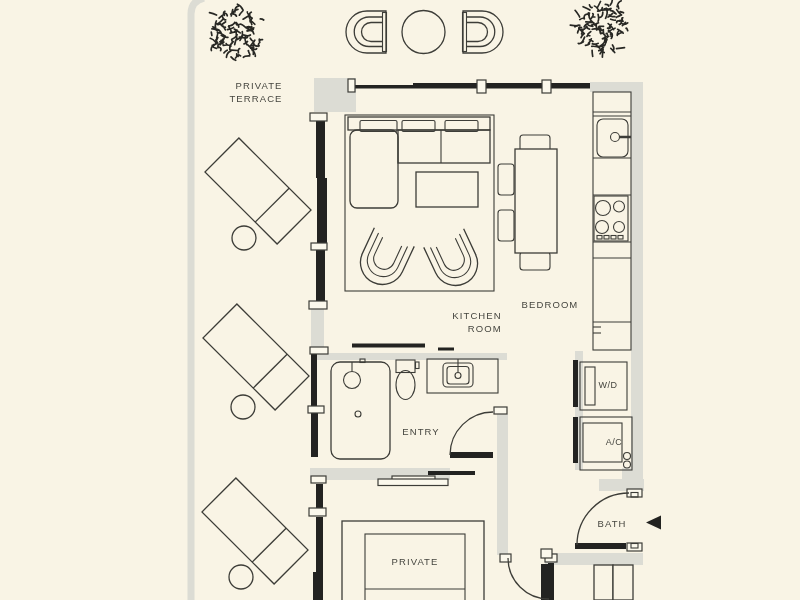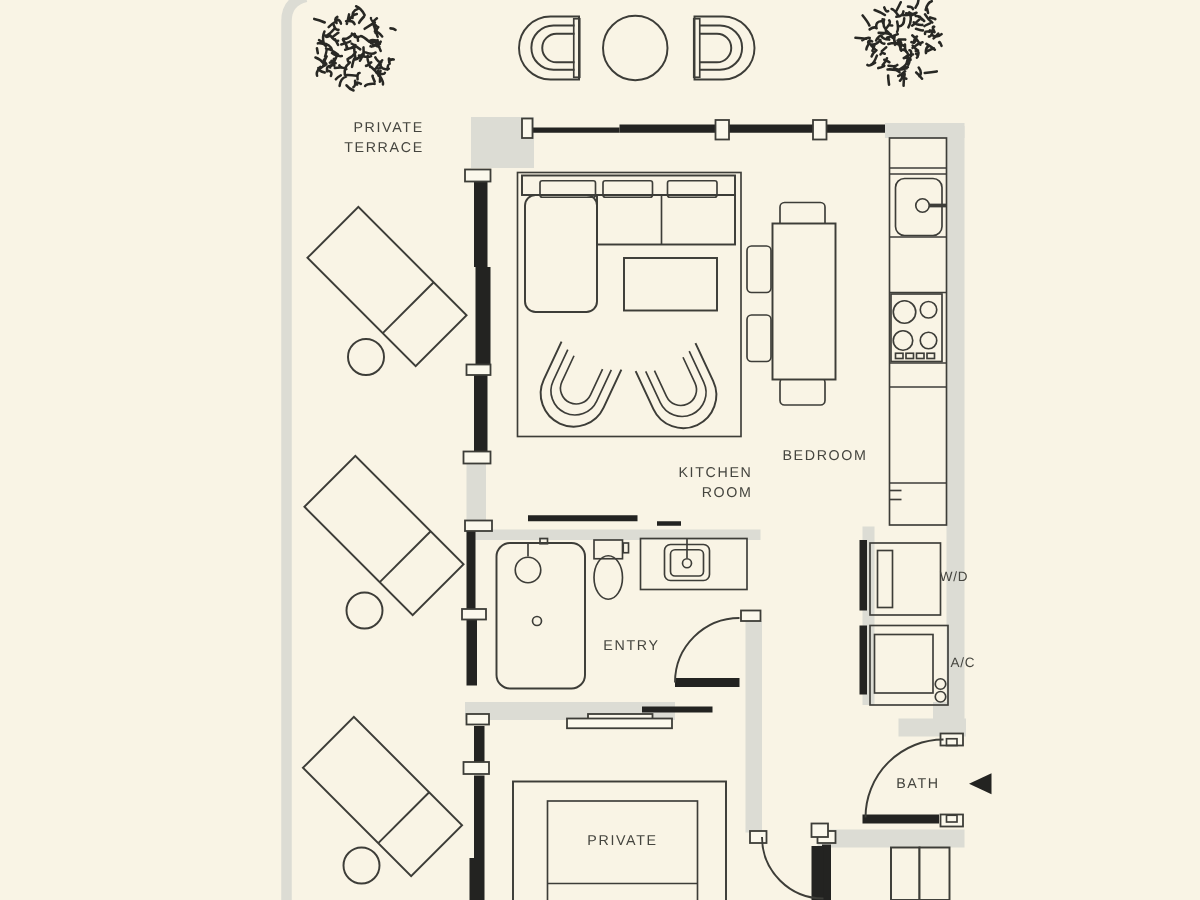--- a/index.html
+++ b/index.html
@@ -5,21 +5,21 @@
   :root{
     --bg:#f9f4e5; --wall:#232321; --gwall:#dcdcd4;
     --line:#3d3d38; --paper:#fbf8ec; --ink:#45453f;
   }
   html,body{margin:0;padding:0;background:var(--bg);}
   .canvas{position:relative;width:800px;height:600px;background:var(--bg);
     overflow:hidden;font-family:"Liberation Sans",sans-serif;}
   .canvas svg{position:absolute;left:0;top:0;}
   .lbl{position:absolute;transform:translate(-50%,-50%);color:var(--ink);
     font-size:9.5px;letter-spacing:1.1px;line-height:13px;text-align:right;white-space:pre;}
-  .lbl.sm{font-size:9px;letter-spacing:.5px;margin-left:28px;}
+  .lbl.sm{font-size:9px;letter-spacing:.5px;}
   .ln{fill:none;stroke:var(--line);stroke-width:1.3;}
   .thin{fill:none;stroke:var(--line);stroke-width:1.1;}
   .dark{fill:var(--wall);}
   .gray{fill:var(--gwall);}
   .wht{fill:var(--paper);stroke:var(--line);stroke-width:1.2;}
   .fbg{fill:var(--bg);stroke:var(--line);stroke-width:1.3;}
   .tree{stroke:#282824;stroke-width:1.7;fill:none;stroke-linecap:round;}
 </style>
 </head>
 <body>

